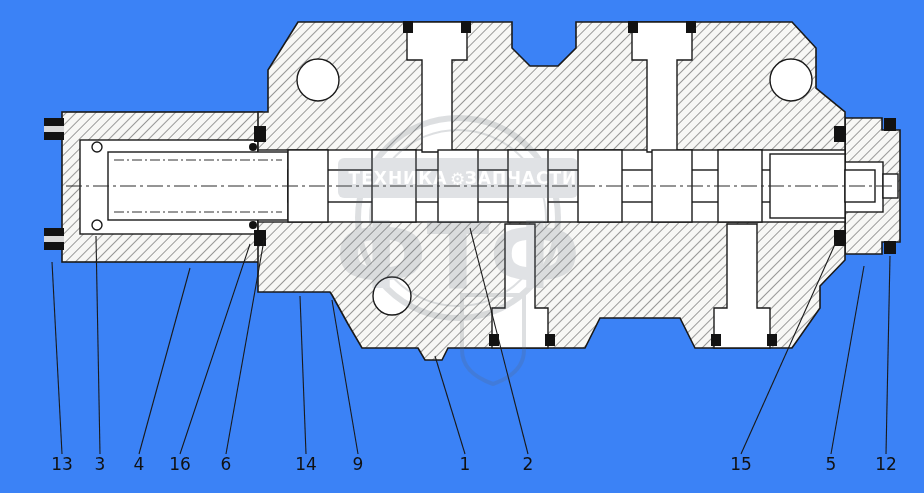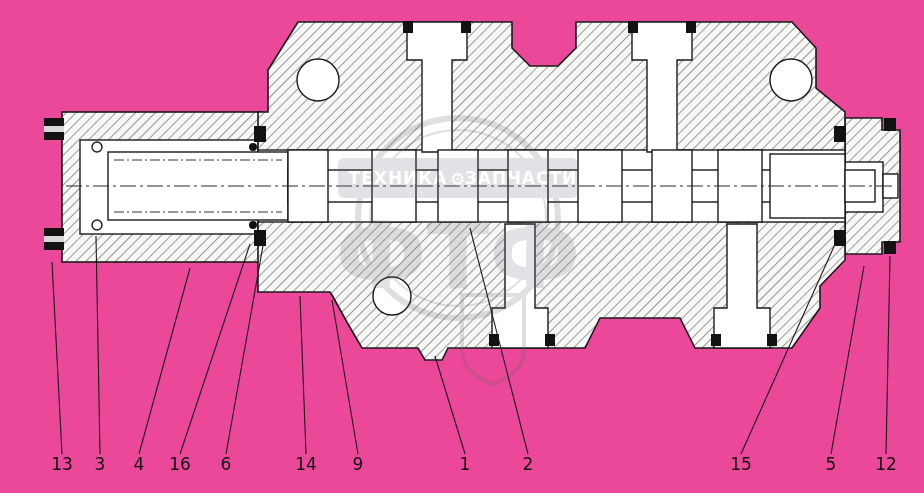--- a/index.html
+++ b/index.html
@@ -1,16 +1,16 @@
 <!DOCTYPE html>
 <html><head>
 <meta charset="utf-8">
 <style>
   html,body{margin:0;padding:0;background:#ffffff;}
-  .stage{width:924px;height:493px;position:relative;background:#ec4899;overflow:hidden;
+  .stage{width:924px;height:493px;position:relative;background:#3b82f6;overflow:hidden;
          font-family:"DejaVu Sans", sans-serif;}
   svg{display:block;}
   .hatched{fill:url(#hatch);stroke:#1a1a1a;stroke-width:1.6;}
   .white{fill:#ffffff;stroke:#1a1a1a;stroke-width:1.4;}
   .blackpart{fill:#121212;stroke:none;}
   .stripe{fill:#d9d9d9;stroke:none;}
   .outline{fill:none;stroke:#1a1a1a;stroke-width:1.4;}
   .centerline{stroke:#2b2b2b;stroke-width:1;stroke-dasharray:16 4 3 4;fill:none;}
   .springline{stroke:#333;stroke-width:1;stroke-dasharray:10 3 2 3;fill:none;}
   .leader{stroke:#1a1a1a;stroke-width:1.1;}

